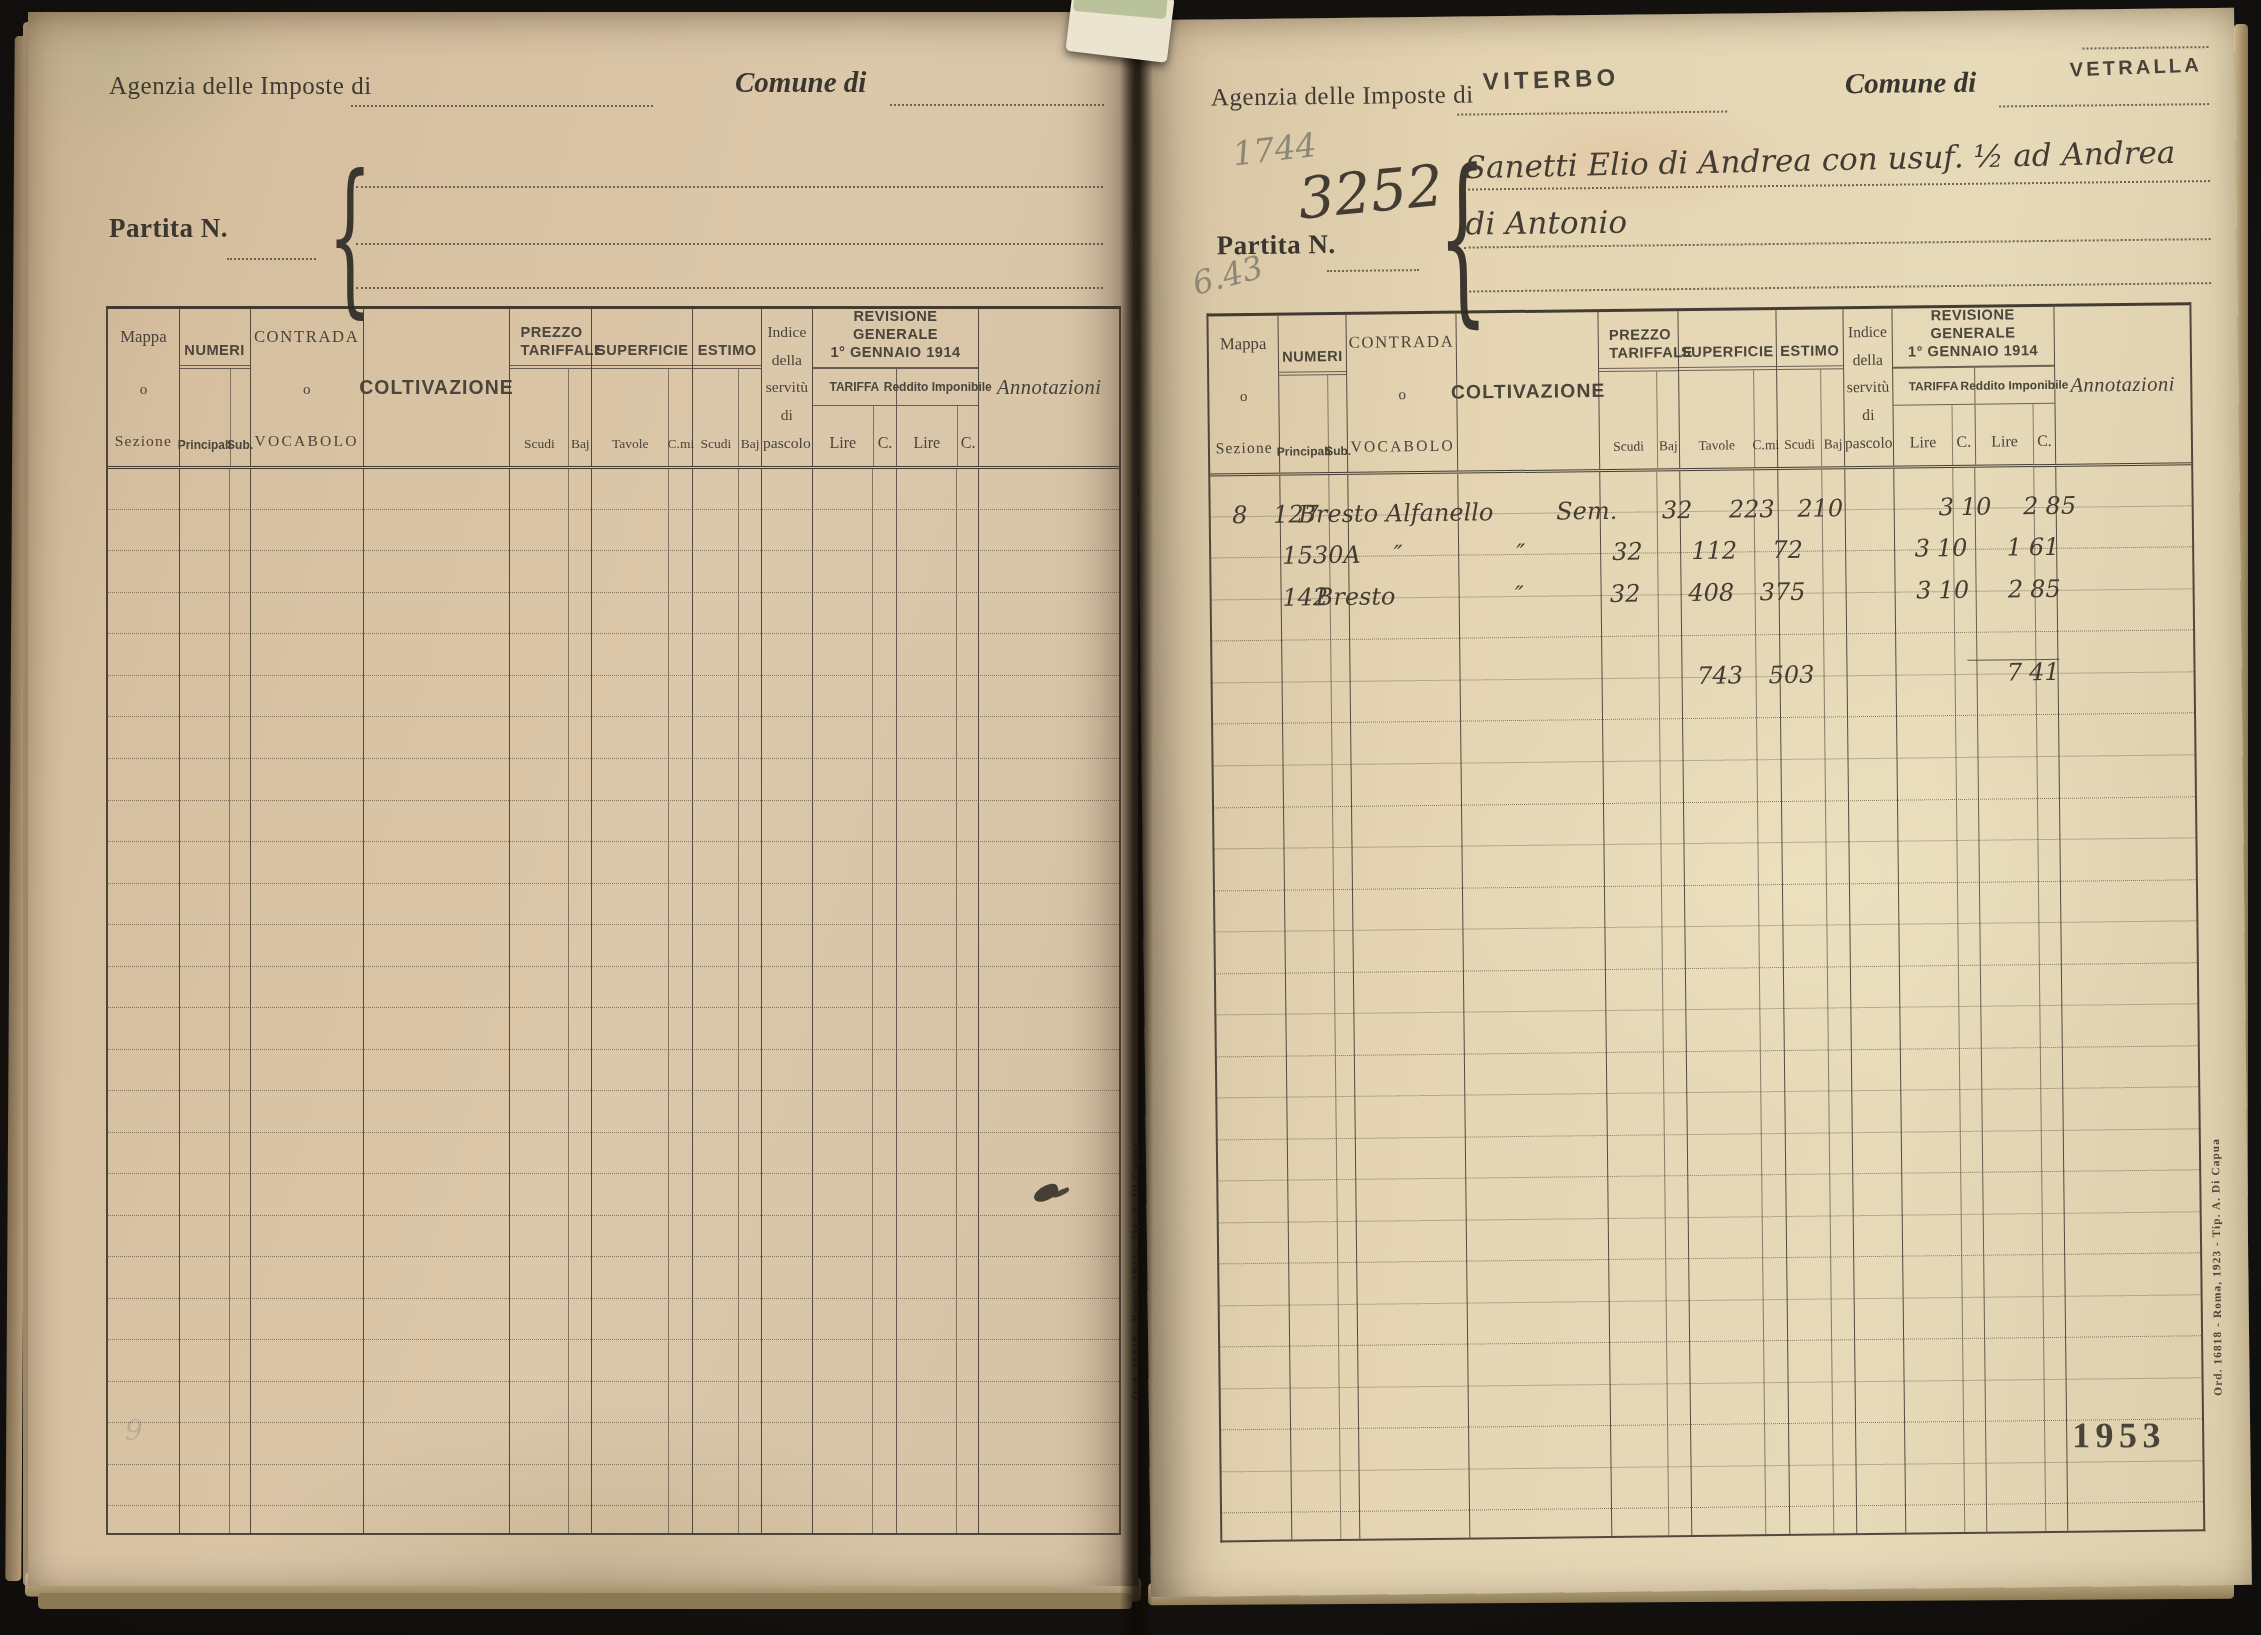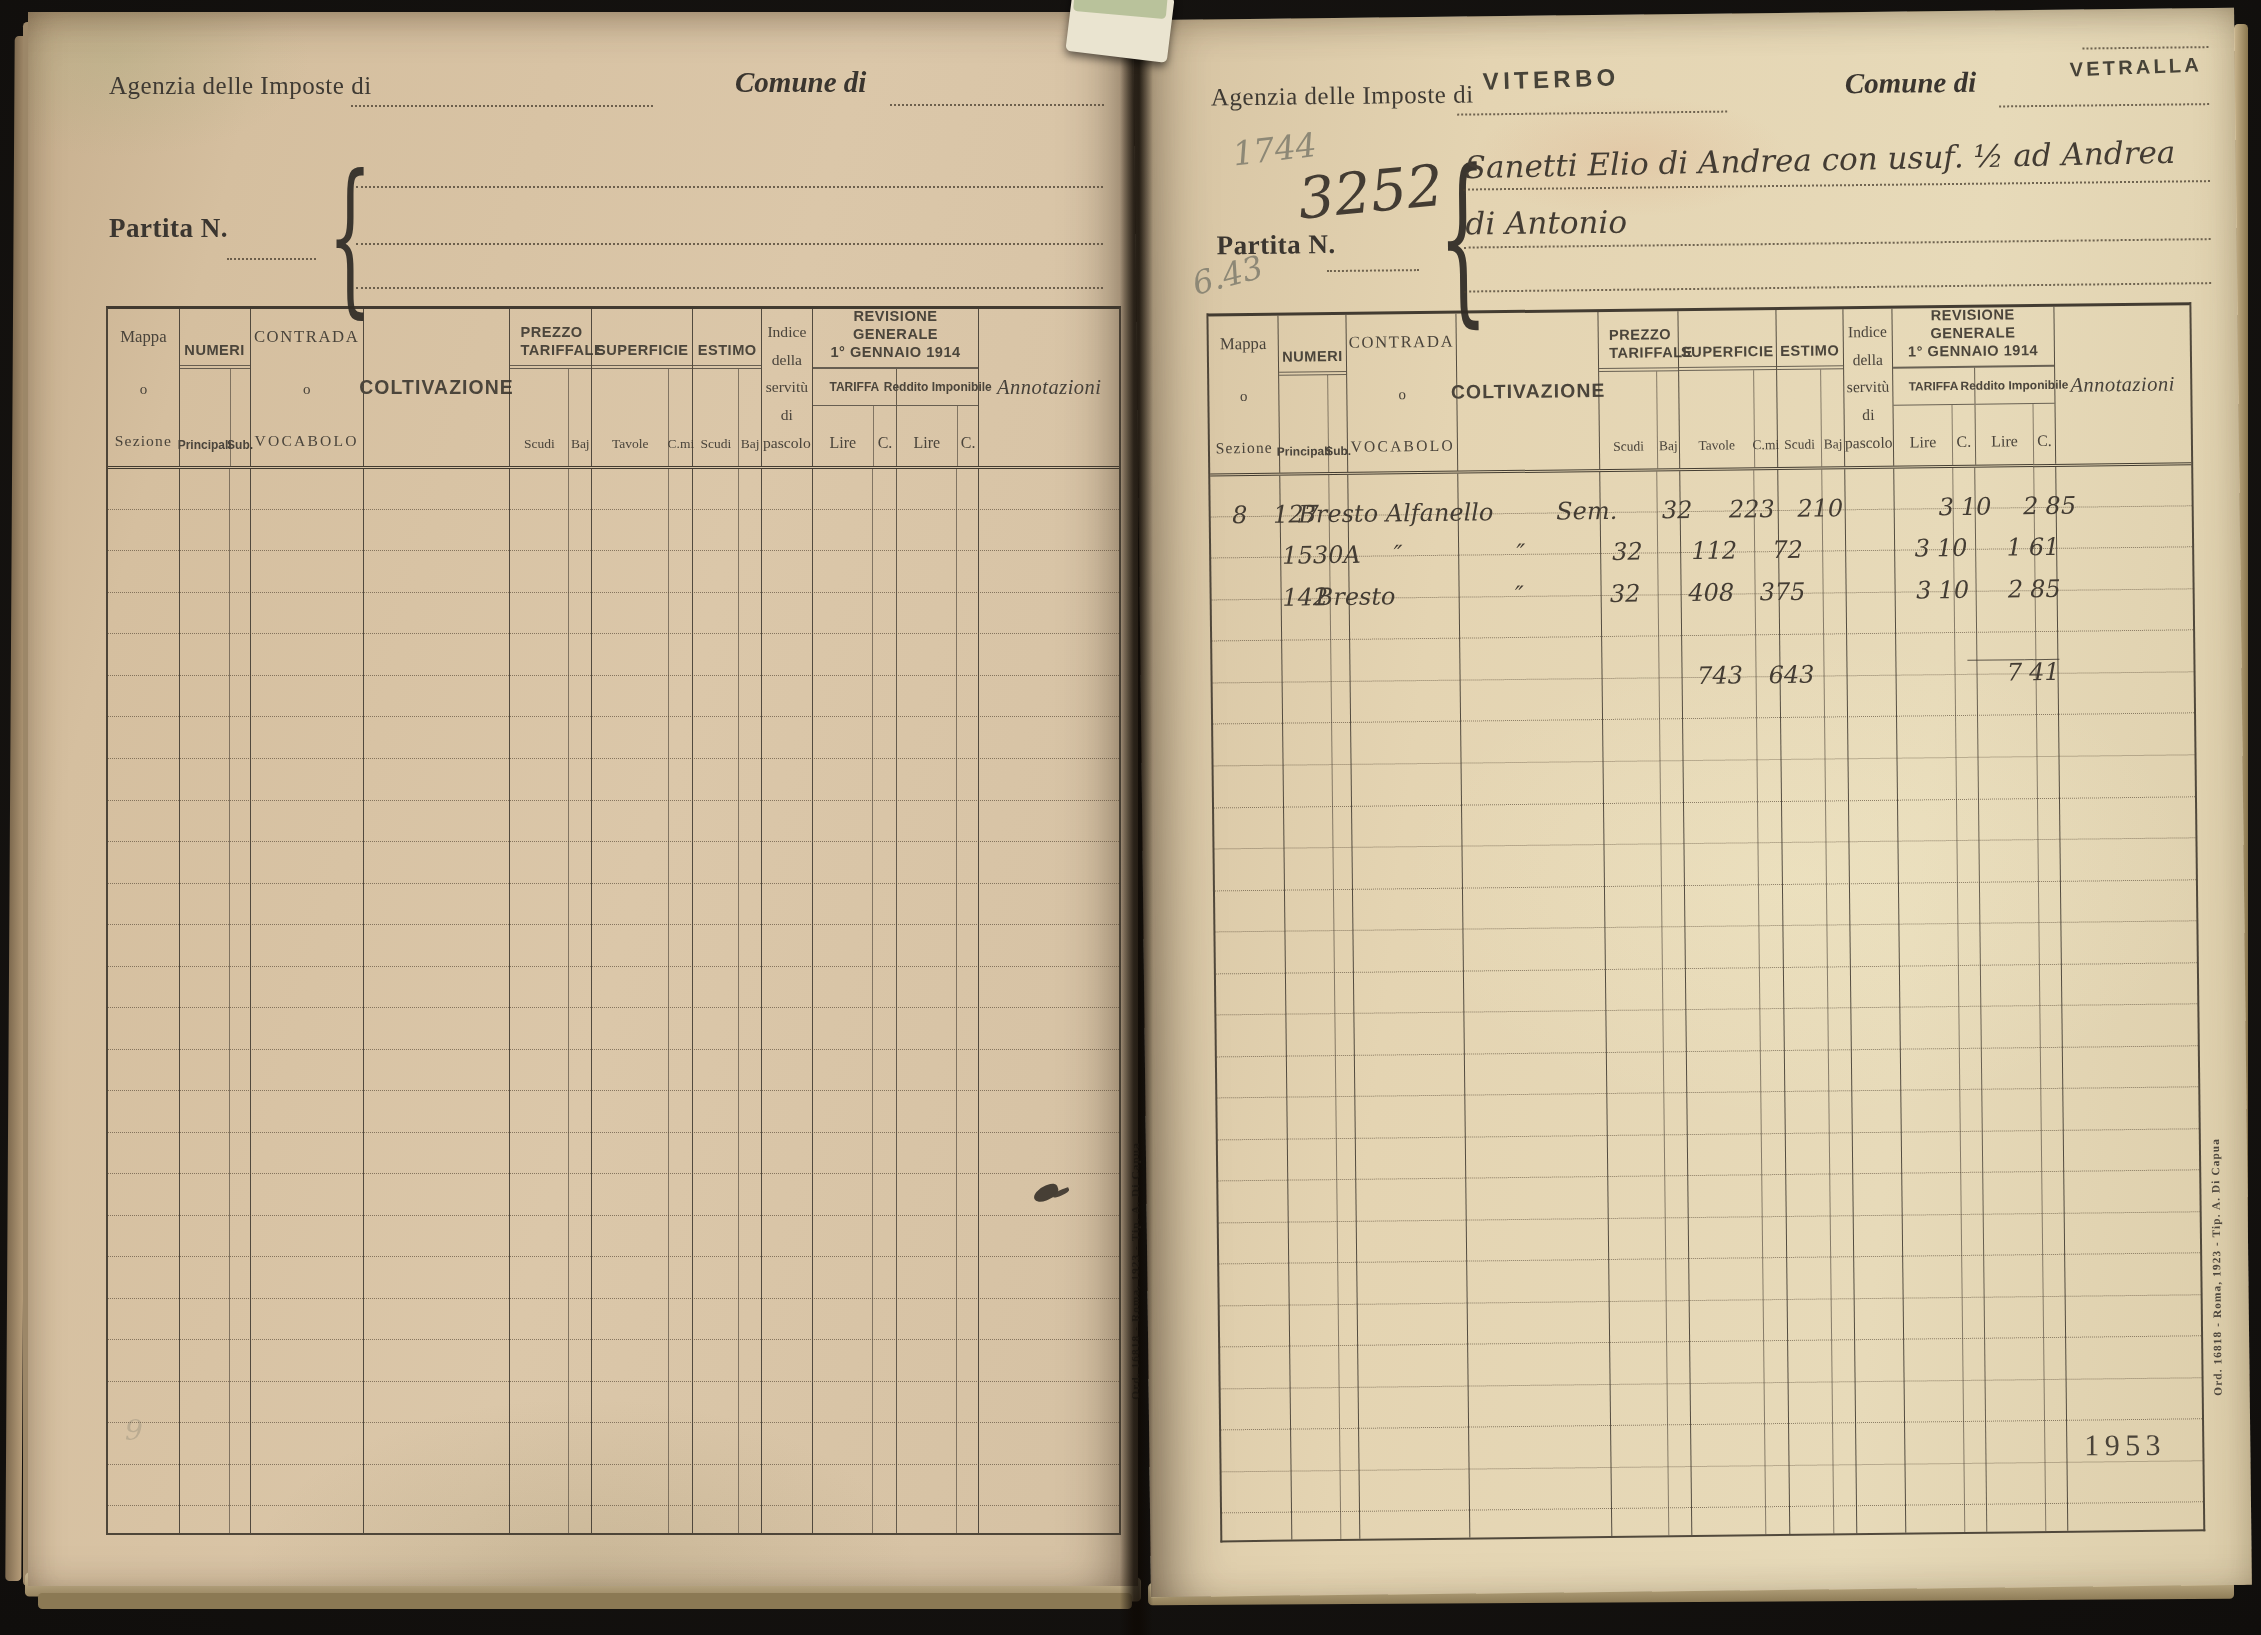--- a/index.html
+++ b/index.html
@@ -108,22 +108,22 @@
   .ctr{text-align:center;padding:0 0 3.2px;}
   .pull{transform:translateX(-33px);}
   .sumtop{border-top:1.6px solid rgba(60,54,45,.8);}
   .gc1{grid-column:1}.gc2{grid-column:2/4}.gc4{grid-column:4}.gc5{grid-column:5}
   .gc6{grid-column:6}.gc8{grid-column:8}.gc10{grid-column:10}
   .gc13{grid-column:13}.gc14{grid-column:14}.gc15{grid-column:15}.gc16{grid-column:16}
 
   .pmark{position:absolute;right:-21.6px;top:833px;writing-mode:vertical-rl;transform:rotate(180deg);
     font-family:"Liberation Serif",serif;font-weight:700;font-size:11.3px;letter-spacing:1.1px;
     color:#4d463c;white-space:nowrap;}
-  .stamp1953{position:absolute;right:36px;bottom:68px;font-family:"Liberation Serif",serif;
-    font-weight:400;font-size:30px;letter-spacing:5.4px;color:rgba(52,47,40,.88);transform:rotate(.6deg);}
+  .stamp1953{position:absolute;right:36px;bottom:74px;font-family:"Liberation Serif",serif;
+    font-weight:700;font-size:36px;letter-spacing:5.4px;color:rgba(52,47,40,.88);transform:rotate(.6deg);}
   .blob{position:absolute;width:26px;height:14px;background:#2e2922;border-radius:65% 35% 55% 45%;
     transform:rotate(-22deg);box-shadow:14px 5.4px 0 -4.3px #332d26;opacity:.85;}
 </style>
 </head>
 <body>
 
 <div class="stage">
 
   <div class="strip st-l1"></div>
   <div class="strip st-l2"></div>
@@ -503,21 +503,21 @@
           <i class="dc gc8">408</i>
           <i class="dc gc10">375</i>
           <i class="dc gc13">3</i>
           <i class="dc gc14 lft">10</i>
           <i class="dc gc15">2</i>
           <i class="dc gc16 lft">85</i>
         </div>
 
         <div class="drow" style="top:178px">
           <i class="dc gc8">743</i>
-          <i class="dc gc10">643</i>
+          <i class="dc gc10">503</i>
           <i class="dc gc15 sumtop">7</i>
           <i class="dc gc16 lft sumtop">41</i>
         </div>
       <div class="rline" style="top: 40px;"></div>
           <div class="rline" style="top: 81px;"></div>
           <div class="rline" style="top: 123px;"></div>
           <div class="rline" style="top: 164px;"></div>
           <div class="rline" style="top: 206px;"></div>
           <div class="rline" style="top: 247px;"></div>
           <div class="rline" style="top: 289px;"></div>

